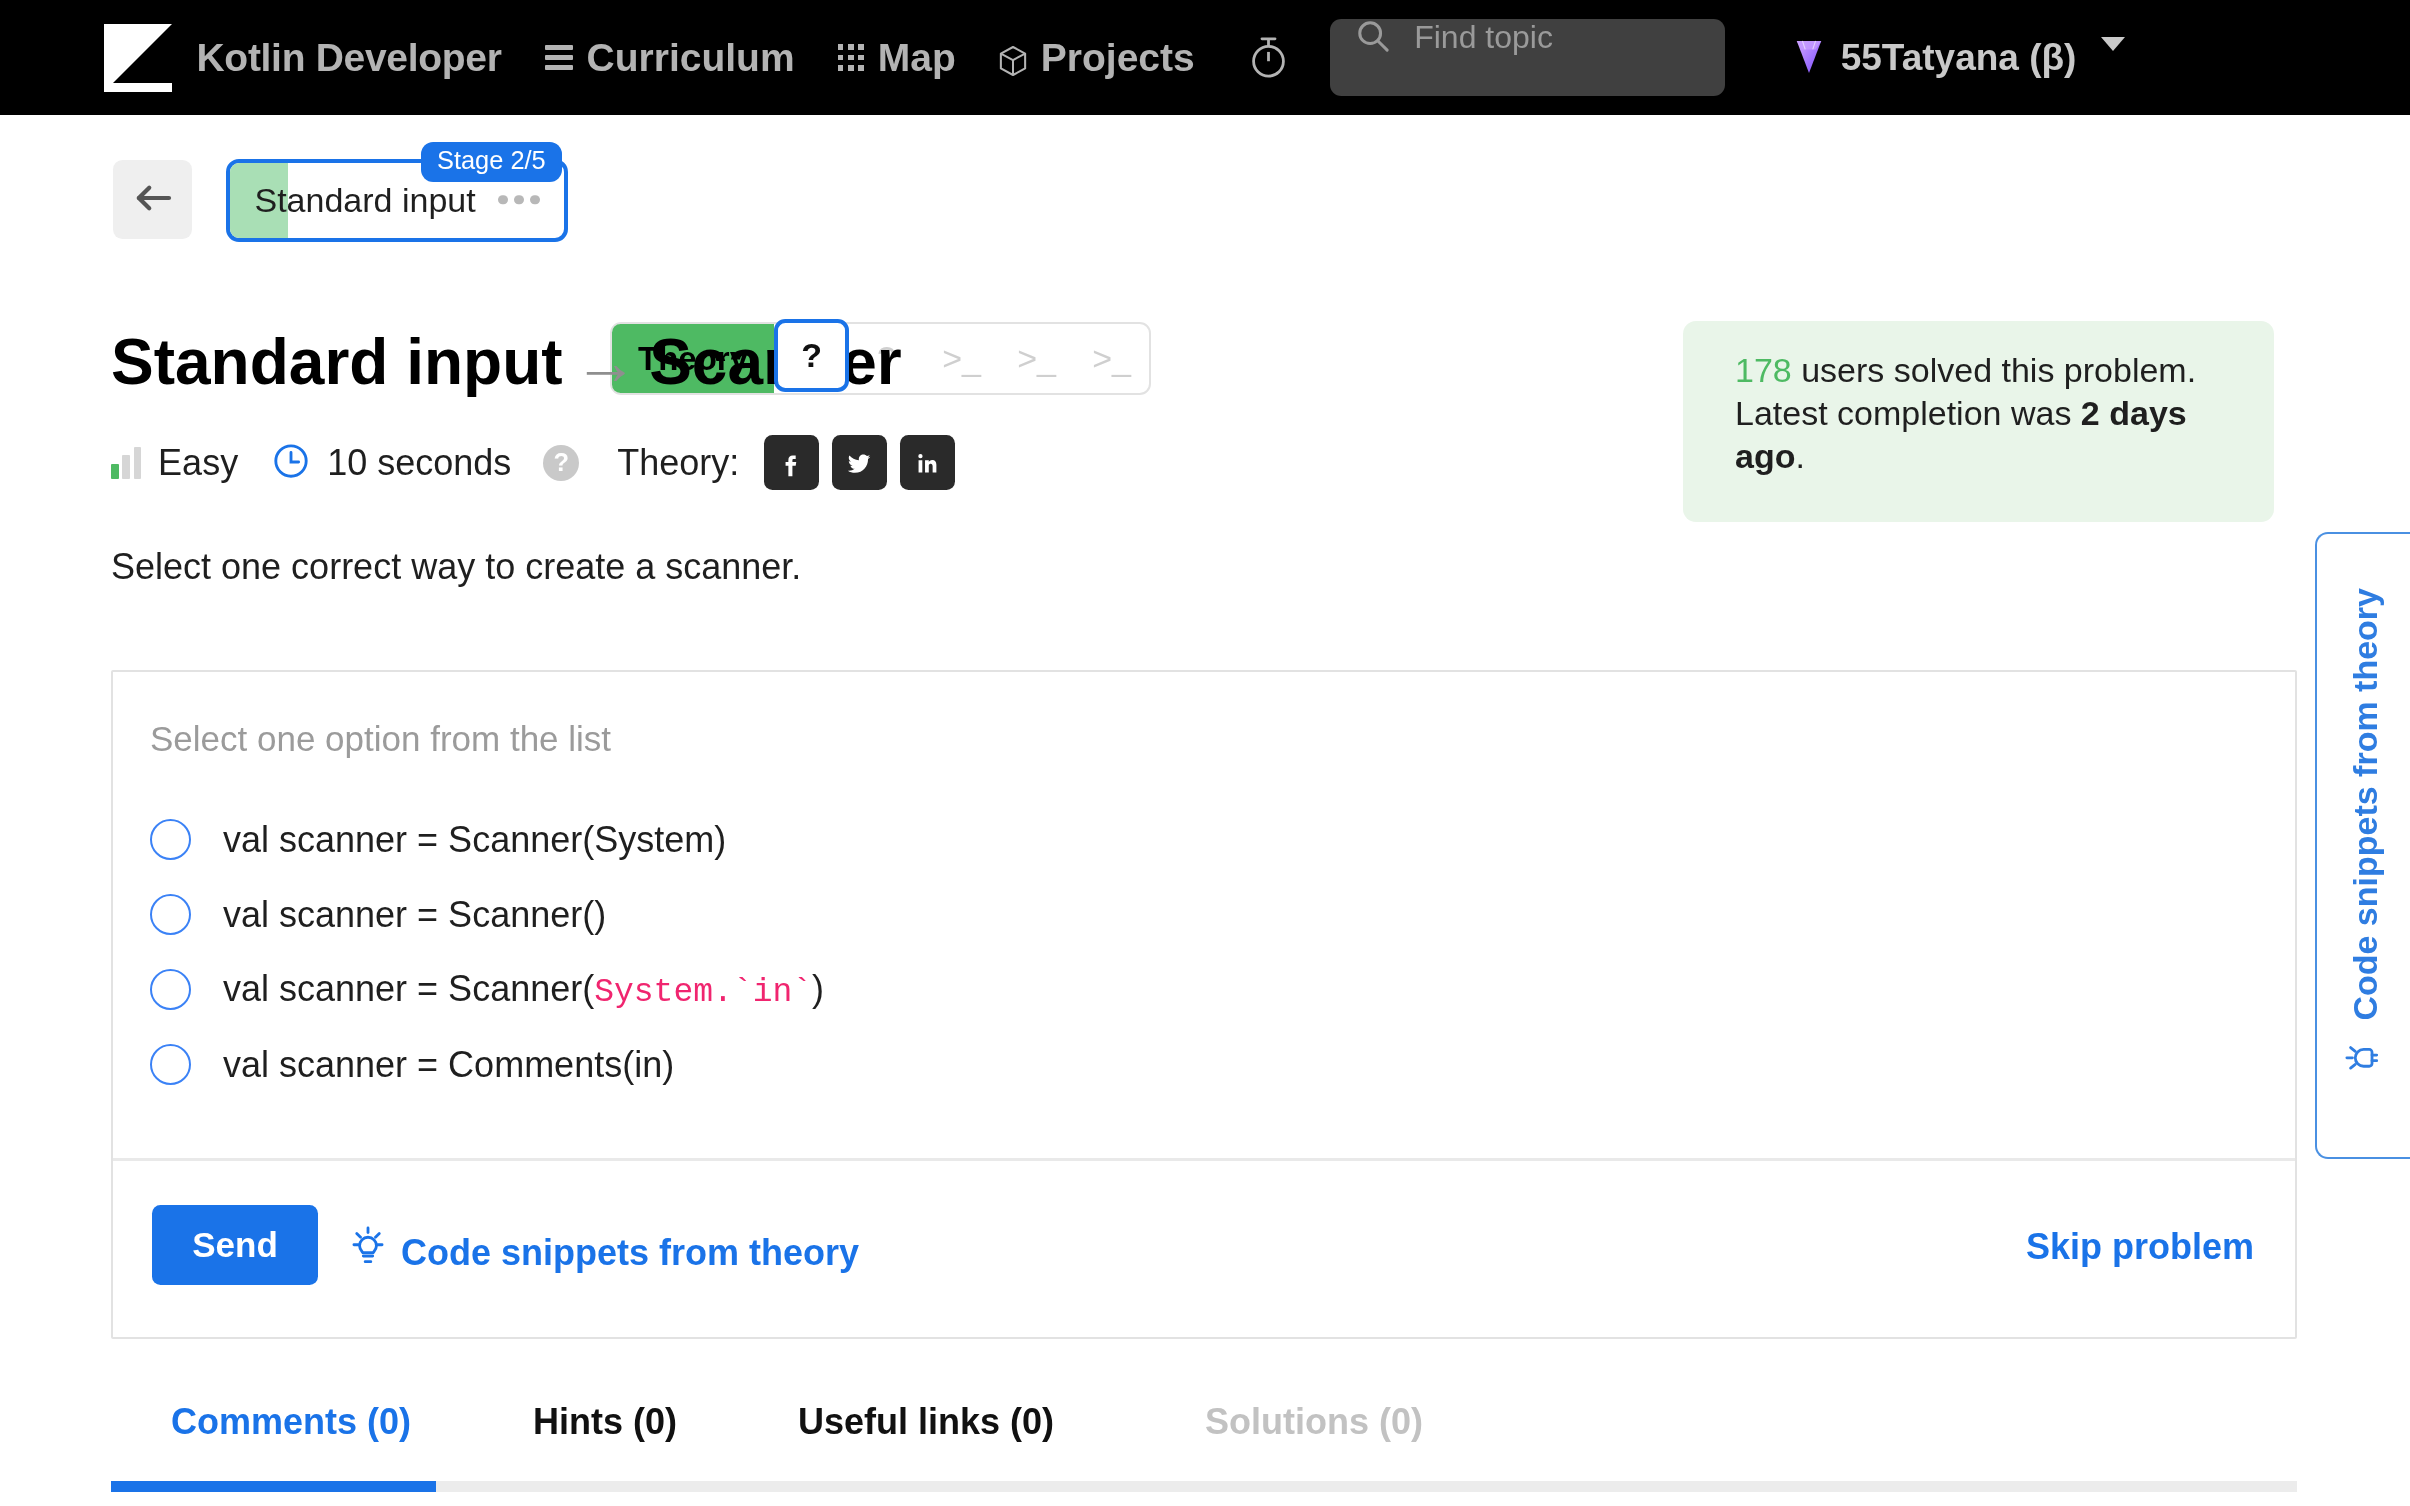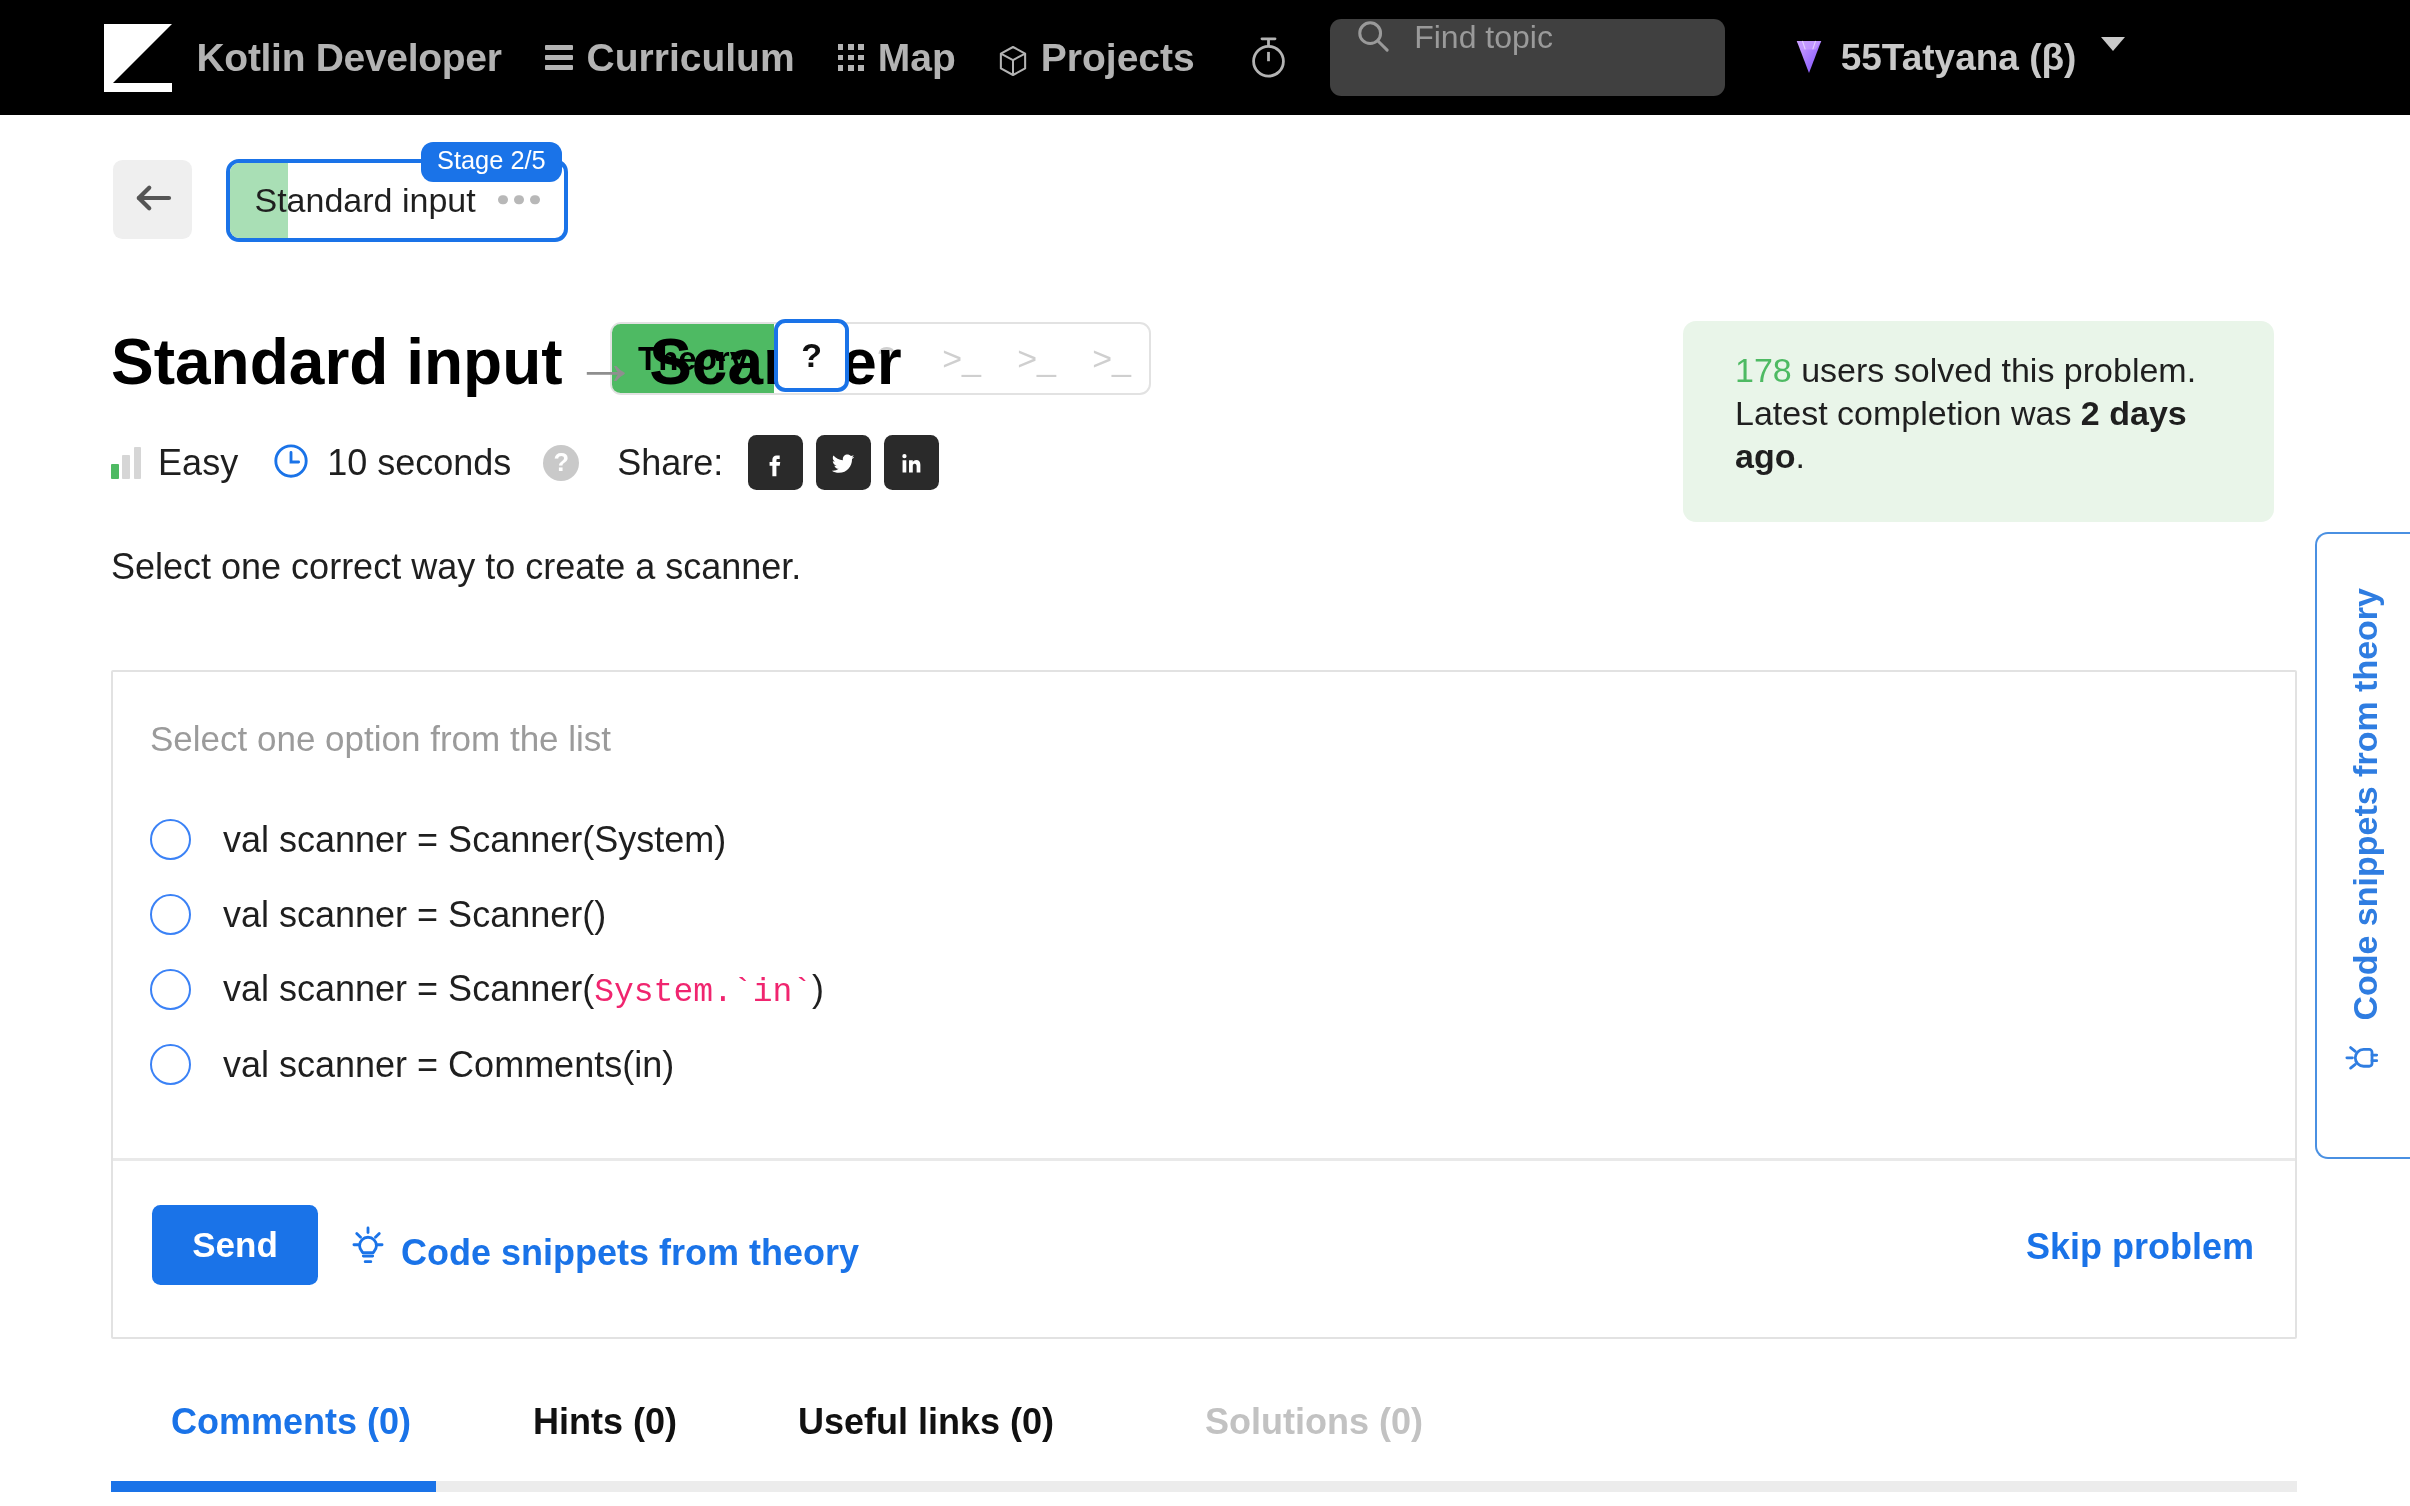--- a/index.html
+++ b/index.html
@@ -449,21 +449,21 @@
     </span>
   <span class="meta-text">Easy</span>
   <span class="clock-ic">
     <svg viewBox="0 0 40 40" width="38" height="38" fill="none" stroke="#1a73e8" stroke-width="3">
       <circle cx="20" cy="20" r="16"></circle>
         <path d="M20 11 L20 21 L28 21" stroke-linecap="round"></path>
     </svg>
   </span>
   <span class="meta-text">10 seconds</span>
   <span class="qmark-ic">?</span>
-  <span class="share-label">Share:</span>
+  <span class="share-label">Theory:</span>
   <span class="share-icons">
     <span class="sbtn">
       <svg viewBox="0 0 32 32" width="30" height="30">
           <path fill="#ffffff" d="M21 8h-3.2c-2.9 0-4.6 1.8-4.6 4.8V15h-3v4h3v11h4.3V19H21l.6-4h-4.1v-1.8c0-1.1.3-1.6 1.5-1.6H21V8z"></path>
         </svg>
     </span>
     <span class="sbtn">
       <svg viewBox="0 0 32 32" width="30" height="30">
           <path fill="#ffffff" d="M28 9.3c-.9.4-1.8.7-2.8.8 1-.6 1.8-1.6 2.2-2.7-.9.6-2 1-3.1 1.2-.9-1-2.2-1.6-3.6-1.6-2.7 0-4.9 2.2-4.9 4.9 0 .4 0 .8.1 1.1-4.1-.2-7.7-2.2-10.1-5.1-.4.7-.7 1.6-.7 2.5 0 1.7.9 3.2 2.2 4.1-.8 0-1.6-.2-2.2-.6 0 2.4 1.7 4.4 3.9 4.8-.4.1-.8.2-1.3.2-.3 0-.6 0-.9-.1.6 2 2.4 3.4 4.6 3.4-1.7 1.3-3.8 2.1-6.1 2.1-.4 0-.8 0-1.2-.1 2.2 1.4 4.8 2.2 7.5 2.2 9.1 0 14-7.5 14-14v-.6c1-.7 1.8-1.6 2.4-2.5z"></path>
         </svg>

